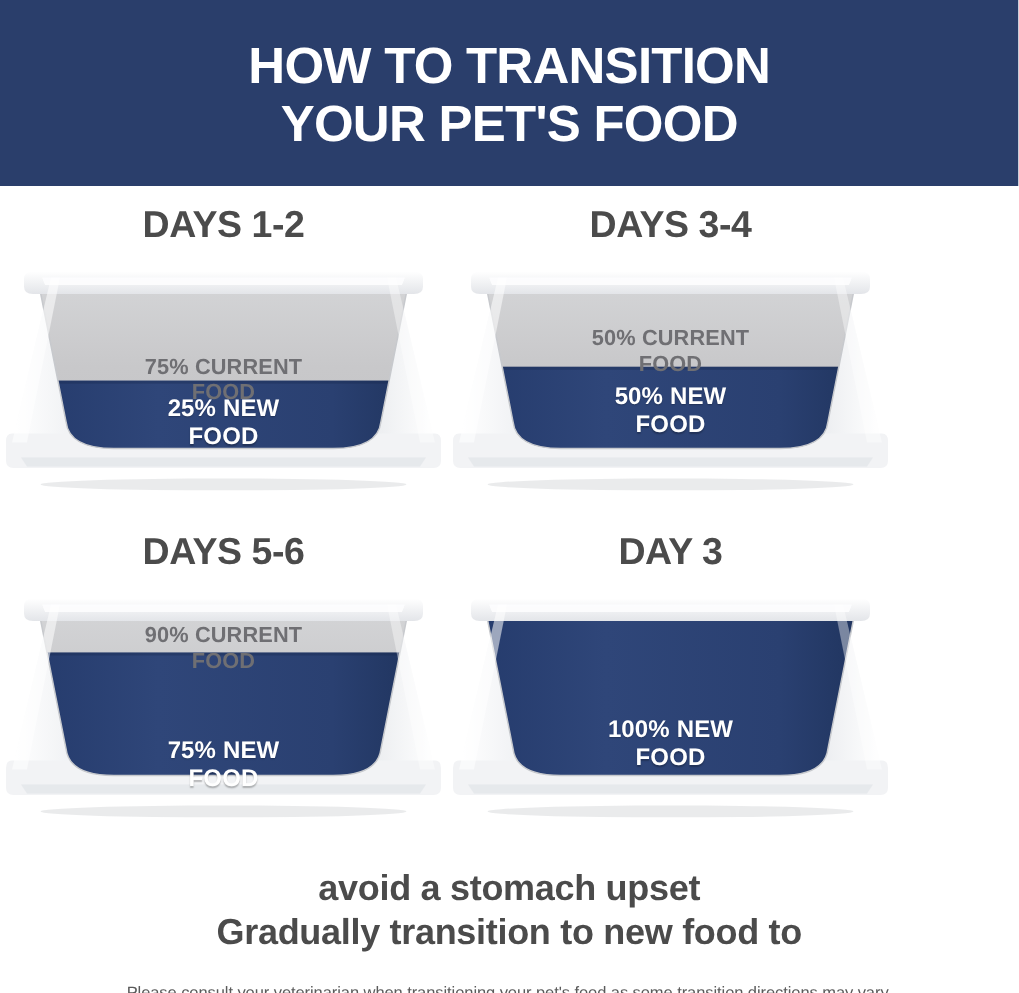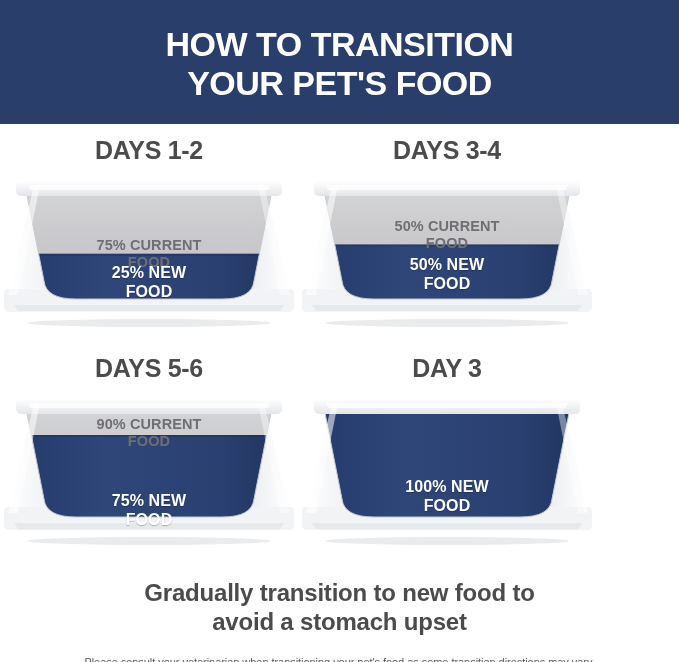--- a/index.html
+++ b/index.html
@@ -275,16 +275,16 @@
       <div class="bowl-labels">
         <div class="label-new" style="top:53px;margin-top:29px;">100% NEW
 FOOD</div>
       </div>
     </div>
   </div>
 
 </div>
 
 <div class="footer">
+  <div class="footer-headline">avoid a stomach upset</div>
   <div class="footer-headline">Gradually transition to new food to</div>
-  <div class="footer-headline">avoid a stomach upset</div>
   <div class="footer-note">Please consult your veterinarian when transitioning your pet's food as some transition directions may vary.</div>
 </div>
 
 </body></html>

